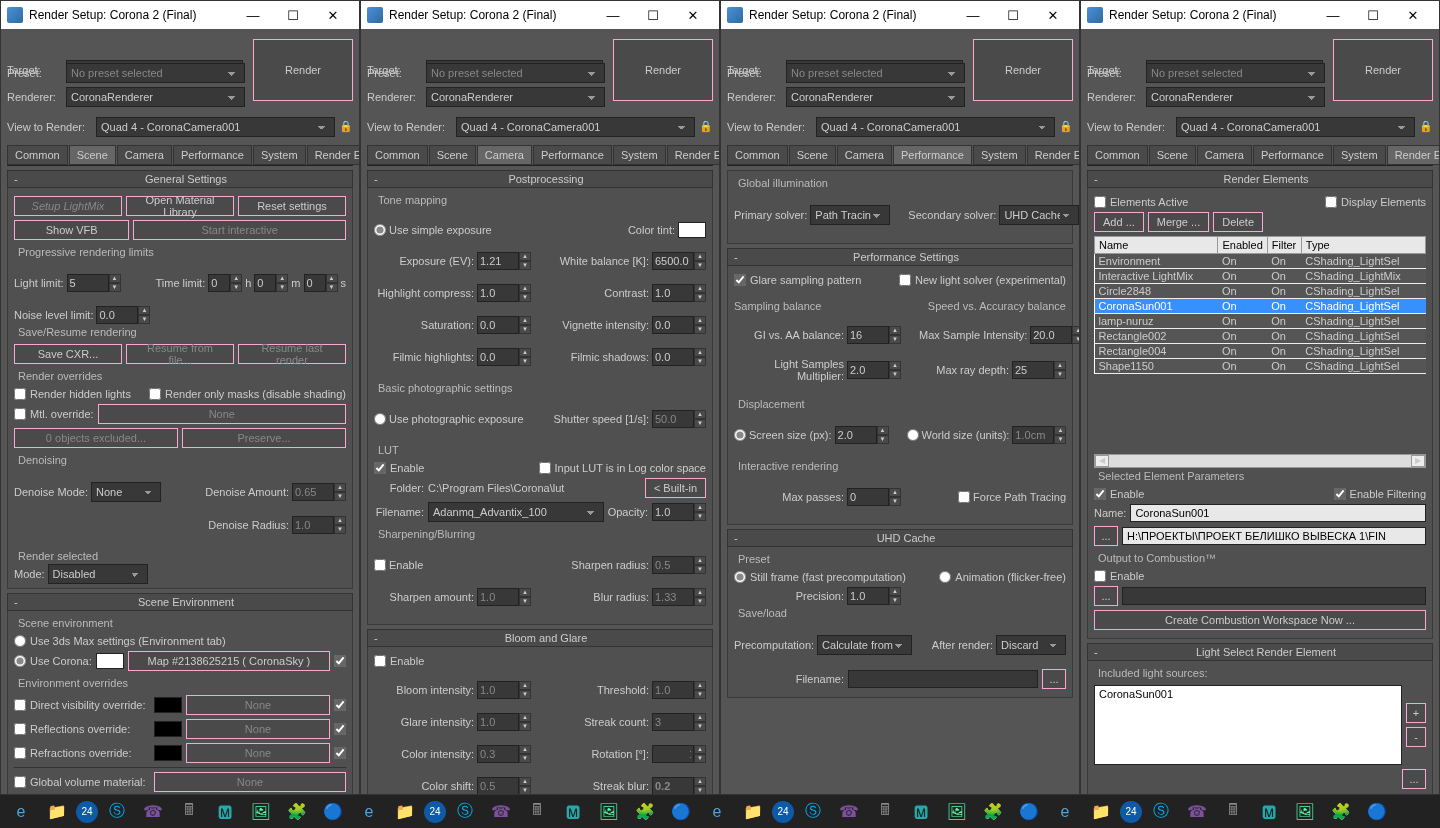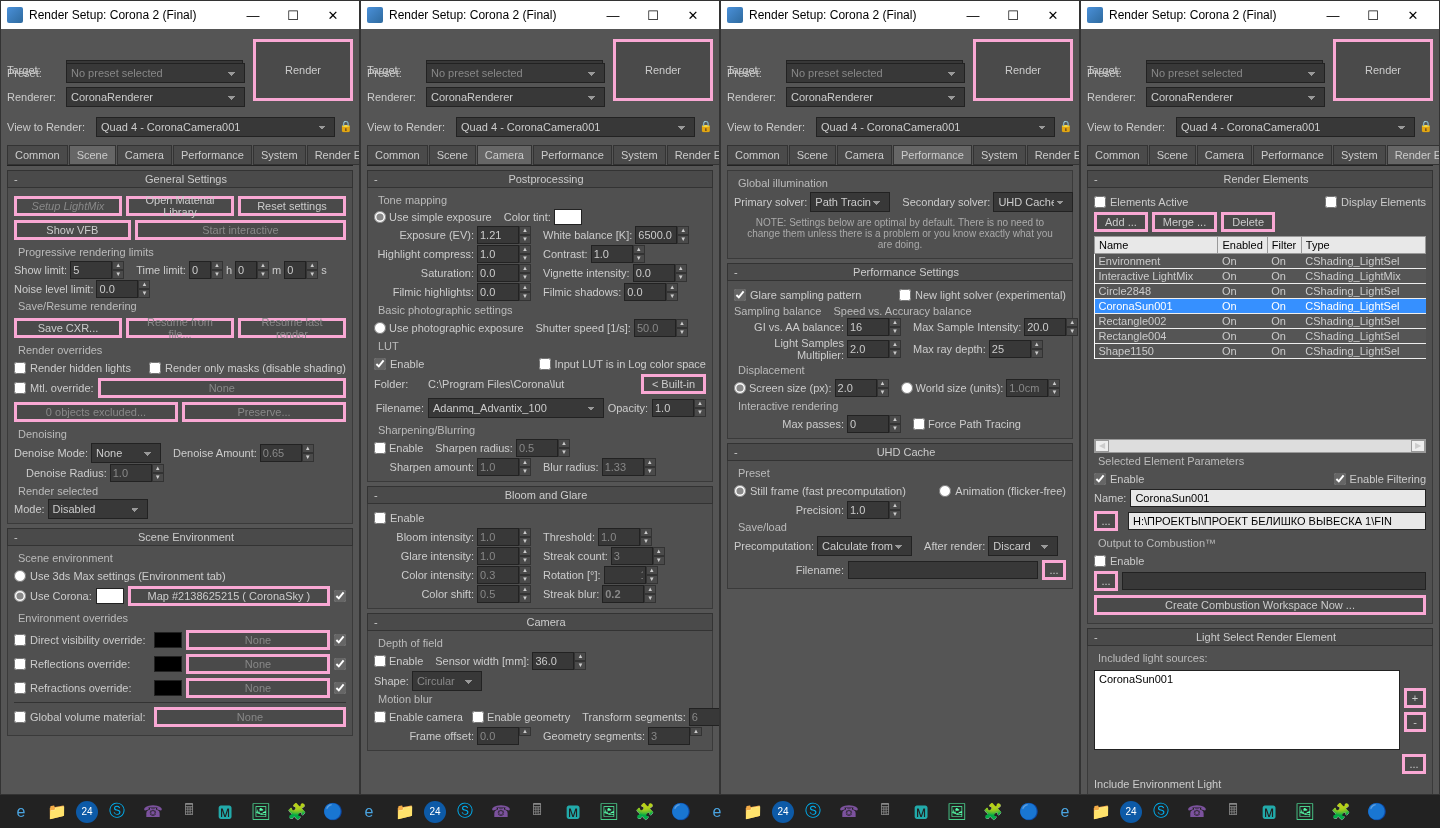--- a/index.html
+++ b/index.html
@@ -8,21 +8,21 @@
 .titlebar { height: 28px; background: #fff; color: #000; display: flex; align-items: center; padding: 0 6px; }
 .titlebar .icon { width: 16px; height: 16px; background: linear-gradient(135deg,#4a90d9,#2e6a9e); margin-right: 6px; border-radius: 2px; }
 .titlebar .title { flex: 1; font-size: 12px; }
 .titlebar .wbtn { width: 40px; height: 28px; display: flex; align-items: center; justify-content: center; font-size: 13px; color:#000; cursor:pointer;}
 .body { flex: 1; background: #555; padding: 6px; overflow-y: auto; overflow-x: hidden; }
 .row { display: flex; align-items: center; margin: 4px 0; gap: 4px; }
 .row label { color: #ccc; font-size: 11px; }
 .field-label { width: 55px; }
 select, .select { background: #383838; color: #ccc; border: 1px solid #222; height: 20px; padding: 1px 18px 1px 4px; font-size: 11px; appearance: none; position: relative; cursor:pointer; }
 select { background-image: linear-gradient(45deg, transparent 50%, #999 50%), linear-gradient(135deg, #999 50%, transparent 50%); background-position: calc(100% - 12px) 8px, calc(100% - 8px) 8px; background-size: 4px 4px; background-repeat: no-repeat; }
-.btn { background: #4a4a4a; border: 3px solid #f9a8d4; color: #ccc; height: 20px; padding: 0 8px; font-size: 11px; cursor:pointer; display:inline-flex;align-items:center;justify-content:center;}
+.btn { background: #4a4a4a; border: 1px solid #f9a8d4; color: #ccc; height: 20px; padding: 0 8px; font-size: 11px; cursor:pointer; display:inline-flex;align-items:center;justify-content:center;}
 .btn-wide { width: 100%; text-align: center; }
 .big-btn { height: 40px; width: 100px; }
 .tabs { display: flex; border-bottom: 1px solid #222; padding-top:4px; }
 .tab { background: #4a4a4a; color: #ccc; padding: 3px 7px; font-size: 11px; border: 1px solid #333; margin-right: 1px; cursor:pointer; white-space:nowrap;}
 .tab.active { background: #666; }
 .group-header { background: #4a4a4a; height: 18px; display: flex; align-items: center; padding: 0 6px; margin-top: 4px; border:1px solid #333;}
 .group-header .collapse { width: 12px; color:#ccc;}
 .group-header .title { flex:1; text-align: center; color: #ccc; font-size:11px;}
 .group-body { border: 1px solid #3a3a3a; border-top: none; padding: 4px 6px; background: #505050;}
 .subgroup-title { color:#bbb; font-size:11px; padding: 2px 4px; }
@@ -37,21 +37,21 @@
 .lbl-r { text-align:right; display:inline-block;}
 .sep { height:1px; background:#333; margin:2px 0;}
 .table { background:#fff; color:#000; font-size:11px; width:100%; border-collapse:collapse;}
 .table th { background:#e8e8e8; text-align:left; padding:2px 4px; border:1px solid #999; font-weight:normal;}
 .table td { padding:1px 4px; border-bottom:1px solid #eee;}
 .table tr.sel td { background:#3690ff; color:#fff;}
 .textbox { background:#e8e8e8; color:#000; border:1px solid #222; height:18px; padding:0 4px; font-size:11px;}
 .listbox { background:#fff; color:#000; border:1px solid #222; height:80px; padding:2px 4px; font-size:11px;}
 .taskbar { position:absolute; bottom:0; left:0; right:0; height:33px; background:#222; display:flex; align-items:center; padding:0 4px; gap:2px;}
 .taskbar .tb-icon { width:34px; height:28px; display:flex;align-items:center;justify-content:center;font-size:16px; cursor:pointer; border-radius:2px;}
-.halfrow { display:flex; align-items:center; margin:1px 0; gap:12px;}
+.halfrow { display:flex; justify-content:space-between; align-items:center; margin:14px 0; gap:18px;}
 .halfrow > * { flex-shrink:0;}
 .num-field { display:flex; align-items:center; gap:3px;}
 .num-field label { font-size:11px;}
 .color-white{ background:#fff;}
 .color-black{ background:#000;}
 .scroll-h { display:flex; align-items:center; background:#ddd; height:14px; border:1px solid #999;}
 .scroll-h .arrow{ width:14px;height:12px;background:#eee;border:1px solid #999;text-align:center;font-size:8px;cursor:pointer;}
 .scroll-h .track{ flex:1;}
 </style>
 </head>
@@ -103,21 +103,21 @@
           <button class="btn" style="flex:1">Open Material Library</button>
           <button class="btn" style="flex:1">Reset settings</button>
         </div>
       <div class="row">
           <button class="btn" style="flex:1">Show VFB</button>
           <button class="btn" style="flex:2;color:#888">Start interactive</button>
         </div>
       <div class="subgroup-title">Progressive rendering limits</div>
       <div class="halfrow">
         <span class="num-field">
-            <label>Show limit:</label>
+            <label>Light limit:</label>
             <span class="spinner">
               <input value="5" style="">
               <span class="sp-btns">
                 <span>▲</span>
                 <span>▼</span>
               </span>
             </span>
           </span>
         <span class="num-field">
             <label>Time limit:</label>
@@ -425,21 +425,21 @@
         </div>
       <div class="subgroup-title">LUT</div>
       <div class="row">
           <input type="checkbox" checked="" style="">
           <label>Enable</label>
           <span style="flex:1"></span>
           <input type="checkbox" style="">
           <label>Input LUT is in Log color space</label>
         </div>
       <div class="row">
-          <label style="width:50px;">Folder:</label>
+          <label style="width:50px;text-align:right">Folder:</label>
           <span style="flex:1;font-size:11px">C:\Program Files\Corona\lut</span>
           <button class="btn">&lt; Built-in</button>
         </div>
       <div class="row">
           <label style="width:50px;text-align:right">Filename:</label>
           <select style="flex:1"><option>Adanmq_Advantix_100</option></select>
           <label>Opacity:</label>
           <span class="spinner">
             <input value="1.0" style="">
             <span class="sp-btns">
@@ -689,21 +689,20 @@
       <div class="halfrow">
           <span class="num-field">
             <label>Primary solver:</label>
             <select style="width:80px"><option>Path Tracing</option></select>
           </span>
           <span class="num-field">
             <label>Secondary solver:</label>
             <select style="width:80px"><option>UHD Cache</option></select>
           </span>
         </div>
-      <div style="text-align:center;color:#aaa;font-size:10px;padding:4px 10px;">NOTE: Settings below are optimal by default. There is no need to change them unless there is a problem or you know exactly what you are doing.</div>
     </div>
 
     <div class="group-header">
         <span class="collapse">-</span>
         <span class="title">Performance Settings</span>
       </div>
     <div class="group-body">
       <div class="row">
           <input type="checkbox" checked="" style="">
           <label>Glare sampling pattern</label>
@@ -927,20 +926,26 @@
               <td>On</td>
               <td>CShading_LightSel</td>
             </tr>
             <tr class="sel">
               <td>CoronaSun001</td>
               <td>On</td>
               <td>On</td>
               <td>CShading_LightSel</td>
             </tr>
             <tr>
+              <td>lamp-nuruz</td>
+              <td>On</td>
+              <td>On</td>
+              <td>CShading_LightSel</td>
+            </tr>
+            <tr>
               <td>Rectangle002</td>
               <td>On</td>
               <td>On</td>
               <td>CShading_LightSel</td>
             </tr>
             <tr>
               <td>Rectangle004</td>
               <td>On</td>
               <td>On</td>
               <td>CShading_LightSel</td>
@@ -966,21 +971,21 @@
           <span style="flex:1"></span>
           <input type="checkbox" checked="" style="">
           <label>Enable Filtering</label>
         </div>
       <div class="row">
           <label>Name:</label>
           <input class="textbox" style="flex: 1 1 0%;" value="CoronaSun001">
         </div>
       <div class="row">
           <button class="btn" style="width:24px">...</button>
-          <input class="textbox" style="flex: 1 1 0%; margin-left: 6px;" value="H:\ПРОЕКТЫ\ПРОЕКТ БЕЛИШКО ВЫВЕСКА 1\FIN">
+          <input class="textbox" style="flex: 1 1 0%;" value="H:\ПРОЕКТЫ\ПРОЕКТ БЕЛИШКО ВЫВЕСКА 1\FIN">
         </div>
       <div class="subgroup-title">Output to Combustion™</div>
       <div class="row">
           <input type="checkbox" style="">
           <label>Enable</label>
         </div>
       <div class="row">
           <button class="btn" style="width:24px">...</button>
           <input class="textbox" style="flex: 1 1 0%; background: rgb(56, 56, 56);">
         </div>

